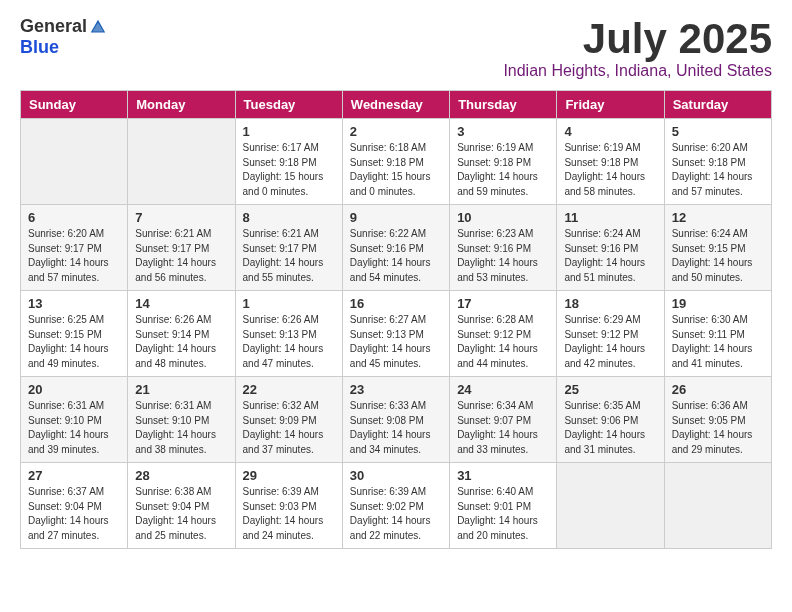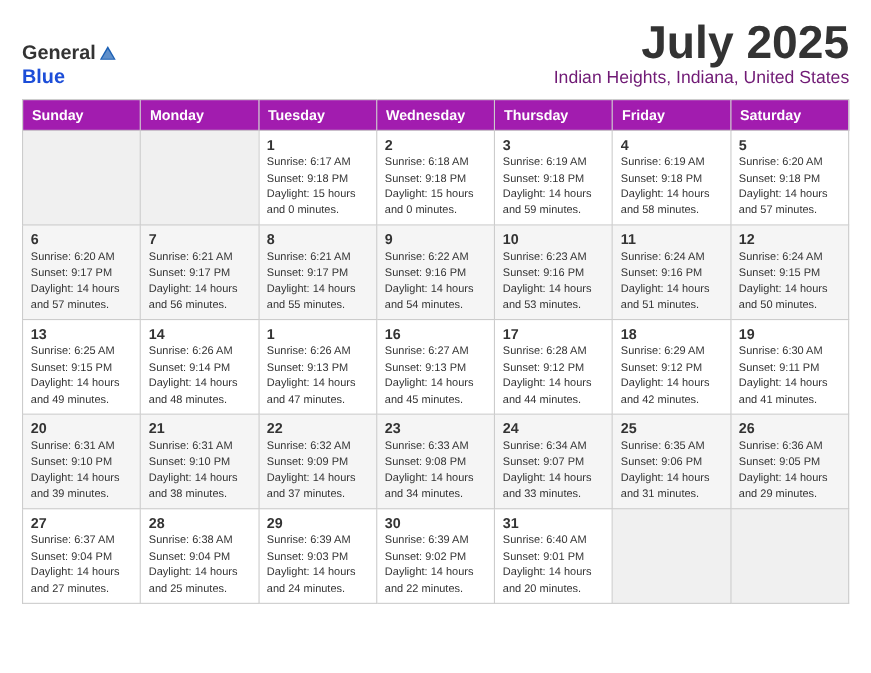--- a/index.html
+++ b/index.html
@@ -6,21 +6,21 @@
     body {
       font-family: Arial, sans-serif;
       background: #fff;
       width: 792px;
       min-height: 612px;
       padding: 16px 20px;
     }
     .header {
       display: flex;
       justify-content: space-between;
-      align-items: flex-end;
+      align-items: flex-start;
       margin-bottom: 10px;
     }
     .logo {
       display: flex;
       flex-direction: column;
       align-items: flex-start;
     }
     .logo-text {
       display: flex;
       align-items: center;
@@ -52,21 +52,21 @@
     .location {
       font-size: 16px;
       color: #701a75;
     }
     table {
       width: 100%;
       border-collapse: collapse;
       table-layout: fixed;
     }
     th {
-      background-color: #a21caf;
+      background-color: #be185d;
       color: #fff;
       text-align: left;
       padding: 6px 8px;
       font-size: 13px;
       font-weight: bold;
       border: 1px solid #ccc;
     }
     td {
       border: 1px solid #ccc;
       vertical-align: top;

